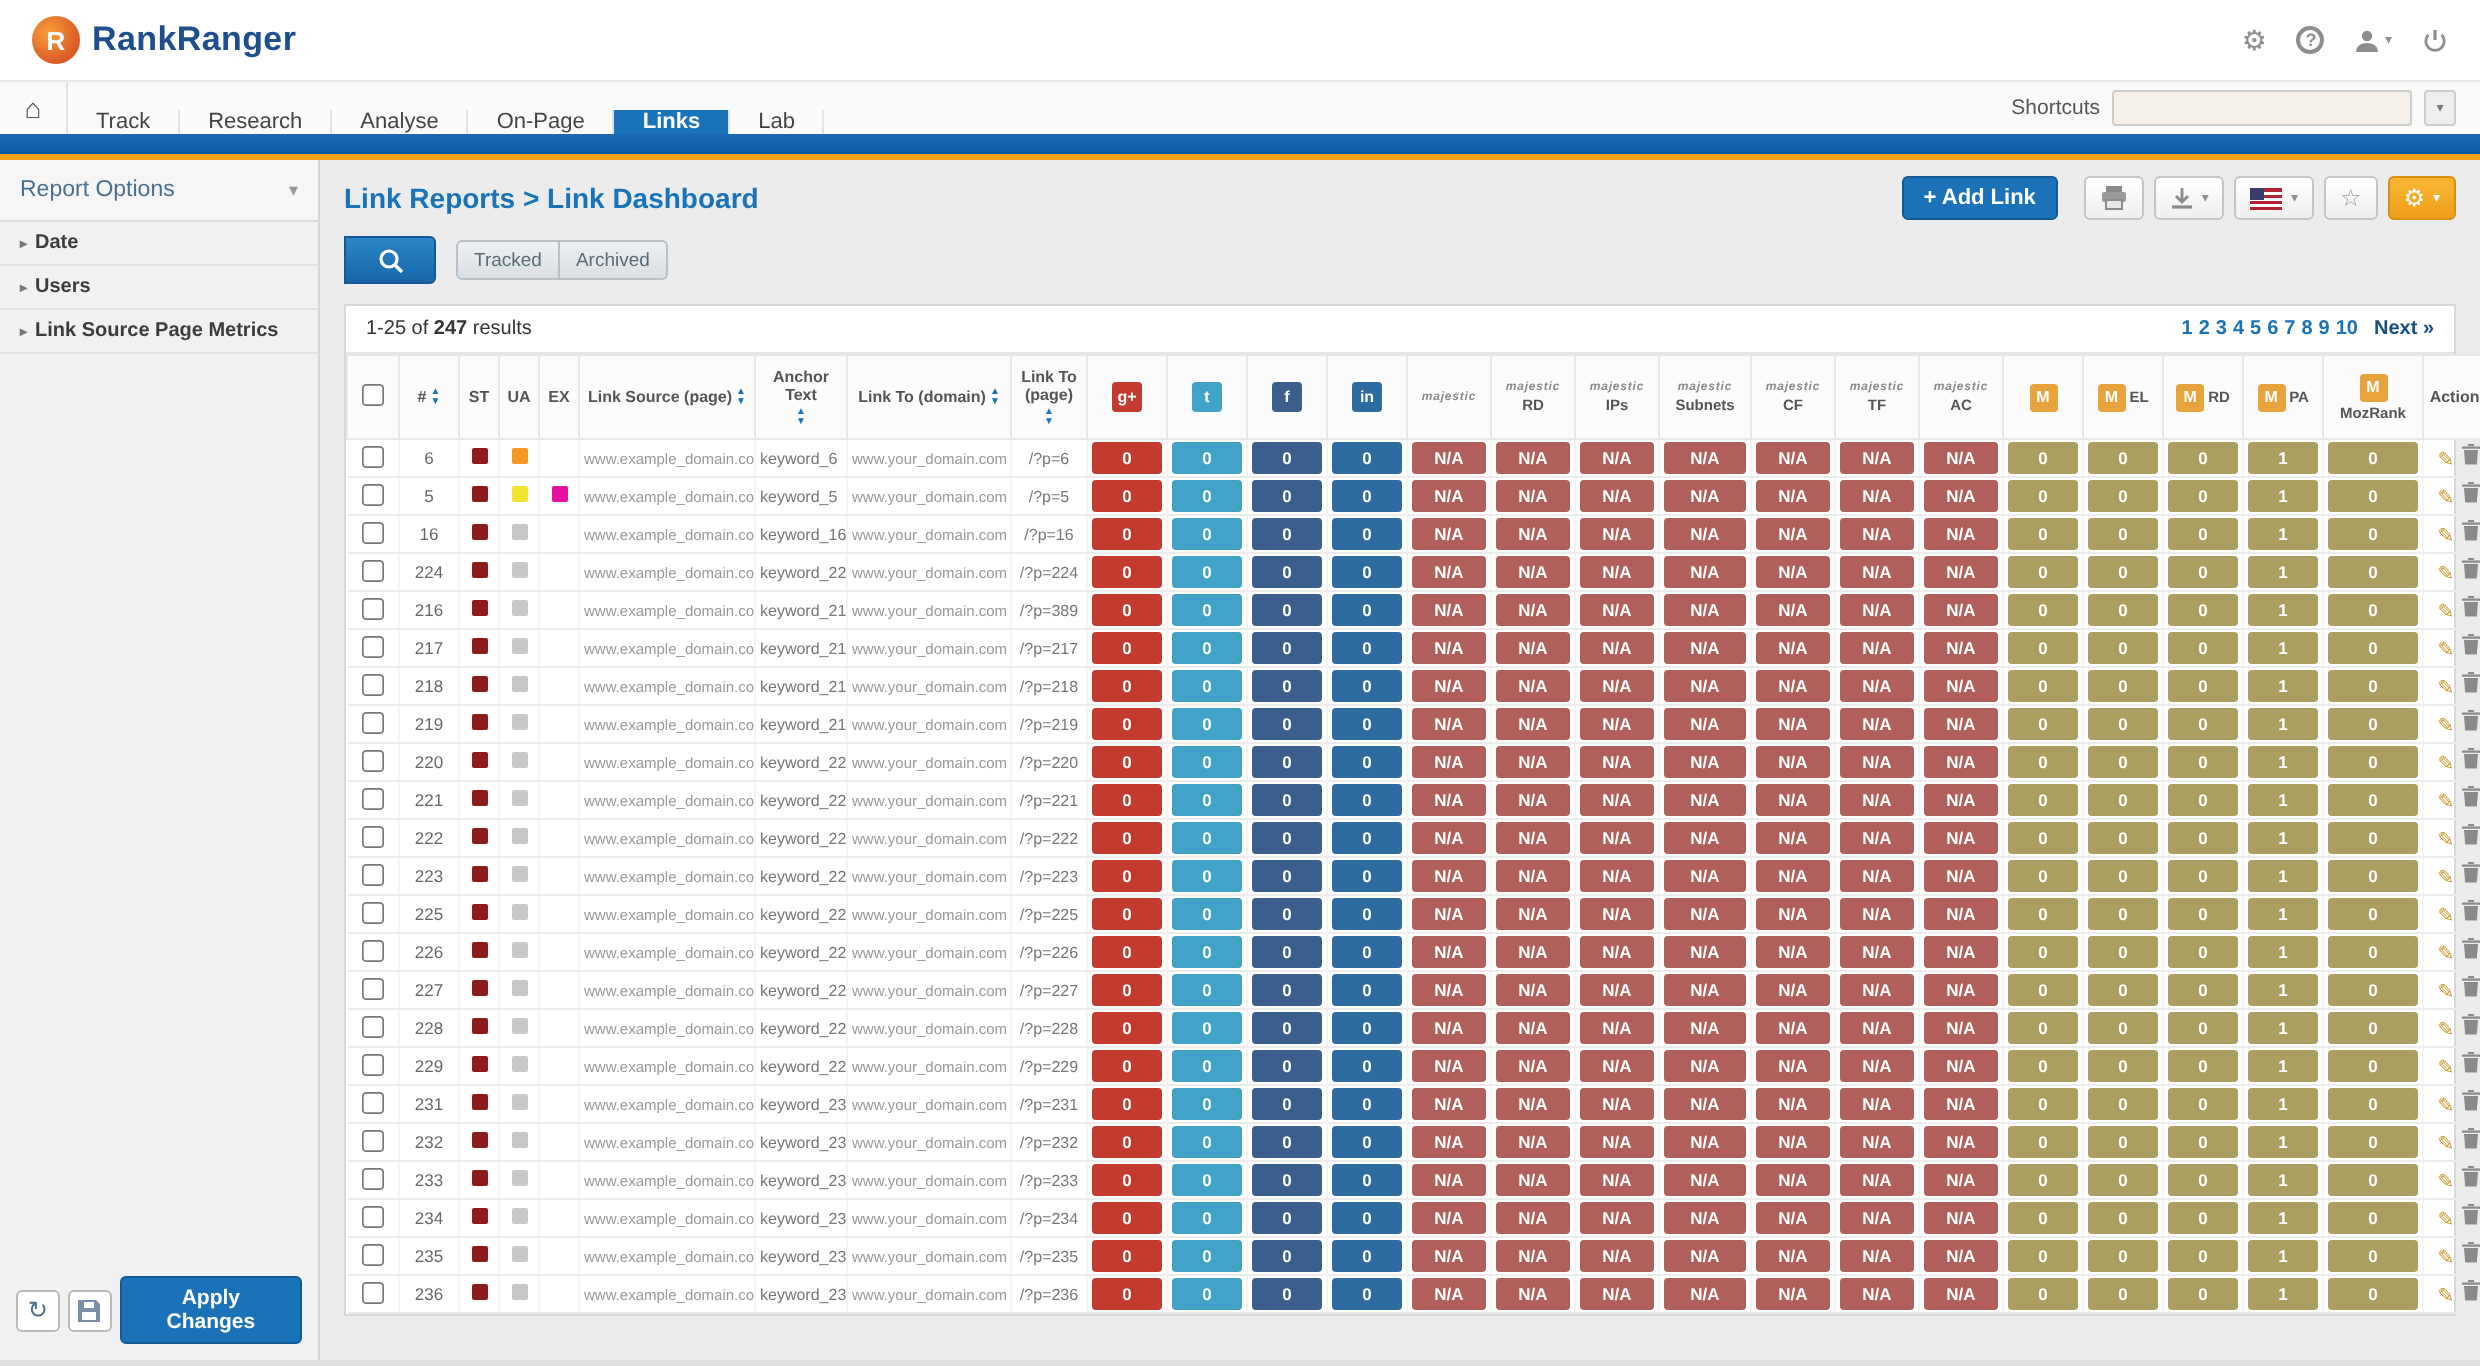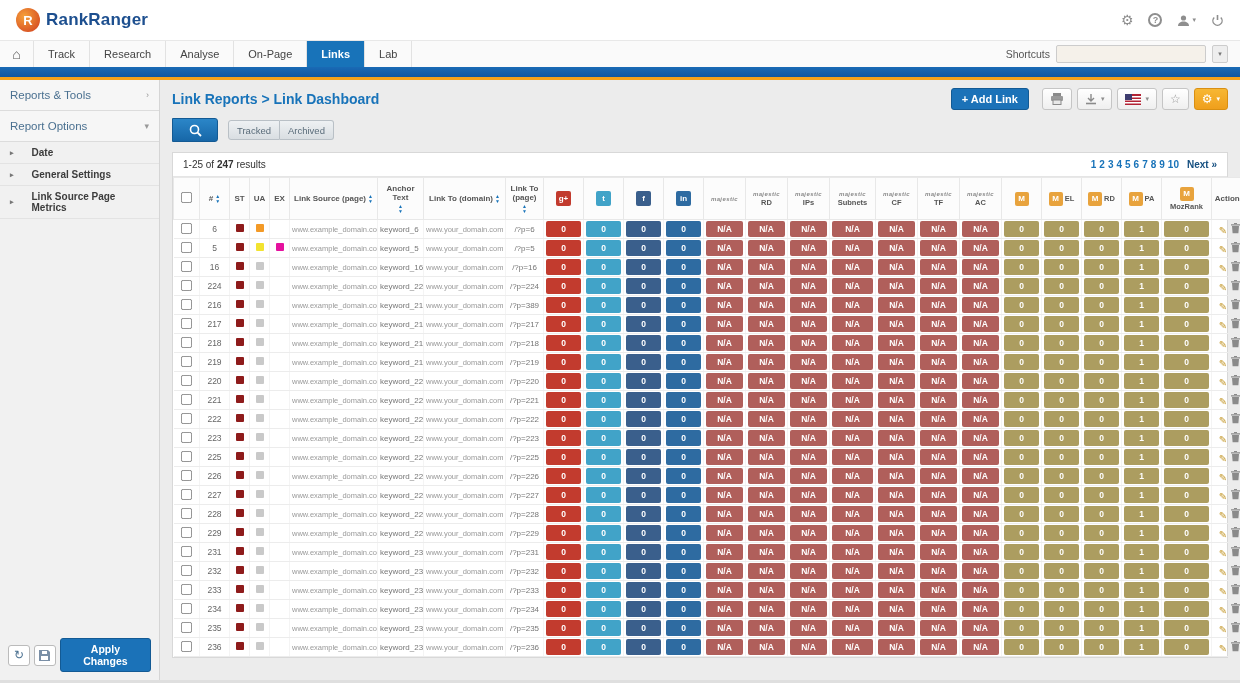--- a/index.html
+++ b/index.html
@@ -14,35 +14,35 @@
   .logo-text { font-size:17px; font-weight:bold; color:#1d4f8f; letter-spacing:.2px; }
   .top-icons { display:flex; align-items:center; gap:15px; color:#8e8e8e; }
   .ticon { display:flex; align-items:center; gap:2px; cursor:pointer; }
   .gear-glyph { font-size:14px; line-height:1; }
   .help-circle { width:14px; height:14px; border:2px solid #8e8e8e; border-radius:50%; font-size:9px; font-weight:bold; display:flex; align-items:center; justify-content:center; }
   .caret { font-size:7px; color:#8e8e8e; }
 
   
   .navbar { height:27px; background:#fafafa; border-top:1px solid #e8e8e8; display:flex; align-items:stretch; }
   .nav-home { width:34px; display:flex; align-items:center; justify-content:center; border-right:1px solid #e2e2e2; color:#555; font-size:14px; cursor:pointer; }
-  .nav-tabs { display:flex; }
+  .nav-tabs { display:flex;align-items:flex-end; }
   .nav-tab { padding:0 14px; display:flex; align-items:center; font-size:11px; color:#444; border-right:1px solid #e2e2e2; cursor:pointer; }
   .nav-tab.active { background:#1873b9; color:#fff; font-weight:bold; }
   .nav-right { margin-left:auto; display:flex; align-items:center; gap:6px; padding-right:12px; color:#555; font-size:10.5px; }
   .shortcut-input { width:150px; height:18px; border:1px solid #ccc; background:#f5f1ea; border-radius:2px; font-size:10px; padding:0 4px; color:#888; }
   .shortcut-caret { width:16px; height:18px; border:1px solid #ccc; background:#eee; display:flex; align-items:center; justify-content:center; font-size:7px; color:#777; border-radius:2px; cursor:pointer; }
 
   .bluebar { height:13px; background:linear-gradient(#1a6ab5,#0d57a0); border-bottom:3px solid #f2a21b; }
 
   
   .content { display:flex; height:600px; }
   .sidebar { width:160px; background:#f1f1f1; border-right:1px solid #d5d5d5; position:relative; flex:none; }
   .side-sec { padding:9px 10px; color:#4a7090; font-size:11.5px; border-bottom:1px solid #dcdcdc; display:flex; justify-content:space-between; align-items:center; cursor:pointer; background:#f6f6f6; }
   .side-sec .arr { color:#999; font-size:9px; }
-  .side-item { padding:5px 10px; font-size:10px; font-weight:bold; color:#3c3c3c; border-bottom:1px solid #e3e3e3; display:flex; align-items:center; gap:18px; cursor:pointer; }
+  .side-item { padding:5px 10px; font-size:10px; font-weight:bold; color:#3c3c3c; border-bottom:1px solid #e3e3e3; display:flex; align-items:center; gap:4px; cursor:pointer; }
   .side-item .tri { color:#777; font-size:7px; }
   .side-bottom { position:absolute; bottom:8px; left:8px; right:8px; display:flex; align-items:center; gap:4px; }
   .side-iconbtn { width:24px; height:21px; background:#fff; border:1px solid #bbb; border-radius:3px; display:flex; align-items:center; justify-content:center; font-size:12px; color:#4a7090; cursor:pointer; }
   .apply-btn { margin-left:auto; background:#1b72b8; color:#fff; border:1px solid #135a94; border-radius:3px; font-size:10.5px; font-weight:bold; padding:4px 10px; cursor:pointer; }
 
   .main { flex:1; padding:8px 12px; overflow:hidden; background:#ececec; }
   .main-head { display:flex; align-items:center; justify-content:space-between; }
   .breadcrumb { color:#1873b9; font-size:14px; font-weight:bold; }
   .head-buttons { display:flex; gap:5px; align-items:center; }
   .btn { height:22px; border:1px solid #c5c5c5; background:linear-gradient(#fff,#efefef); border-radius:3px; display:flex; align-items:center; justify-content:center; padding:0 7px; gap:4px; font-size:10px; color:#666; cursor:pointer; }
@@ -145,35 +145,31 @@
         </span>
     </div>
   </div>
 
   <div class="bluebar"></div>
 
   <div class="content">
 
     <div class="sidebar">
       <div class="side-sec">
-        <span>Reports &amp; Tools</span>
-        <span class="arr">›</span>
-      </div>
-      <div class="side-sec">
         <span>Report Options</span>
         <span class="arr">▾</span>
       </div>
       <div id="side-items">
           <div class="side-item">
             <span class="tri">▸</span>
             <span>Date</span>
           </div>
           <div class="side-item">
             <span class="tri">▸</span>
-            <span>General Settings</span>
+            <span>Users</span>
           </div>
           <div class="side-item">
             <span class="tri">▸</span>
             <span>Link Source Page Metrics</span>
           </div>
         </div>
       <div class="side-bottom">
         <span class="side-iconbtn">
             <span>↻</span>
           </span>

